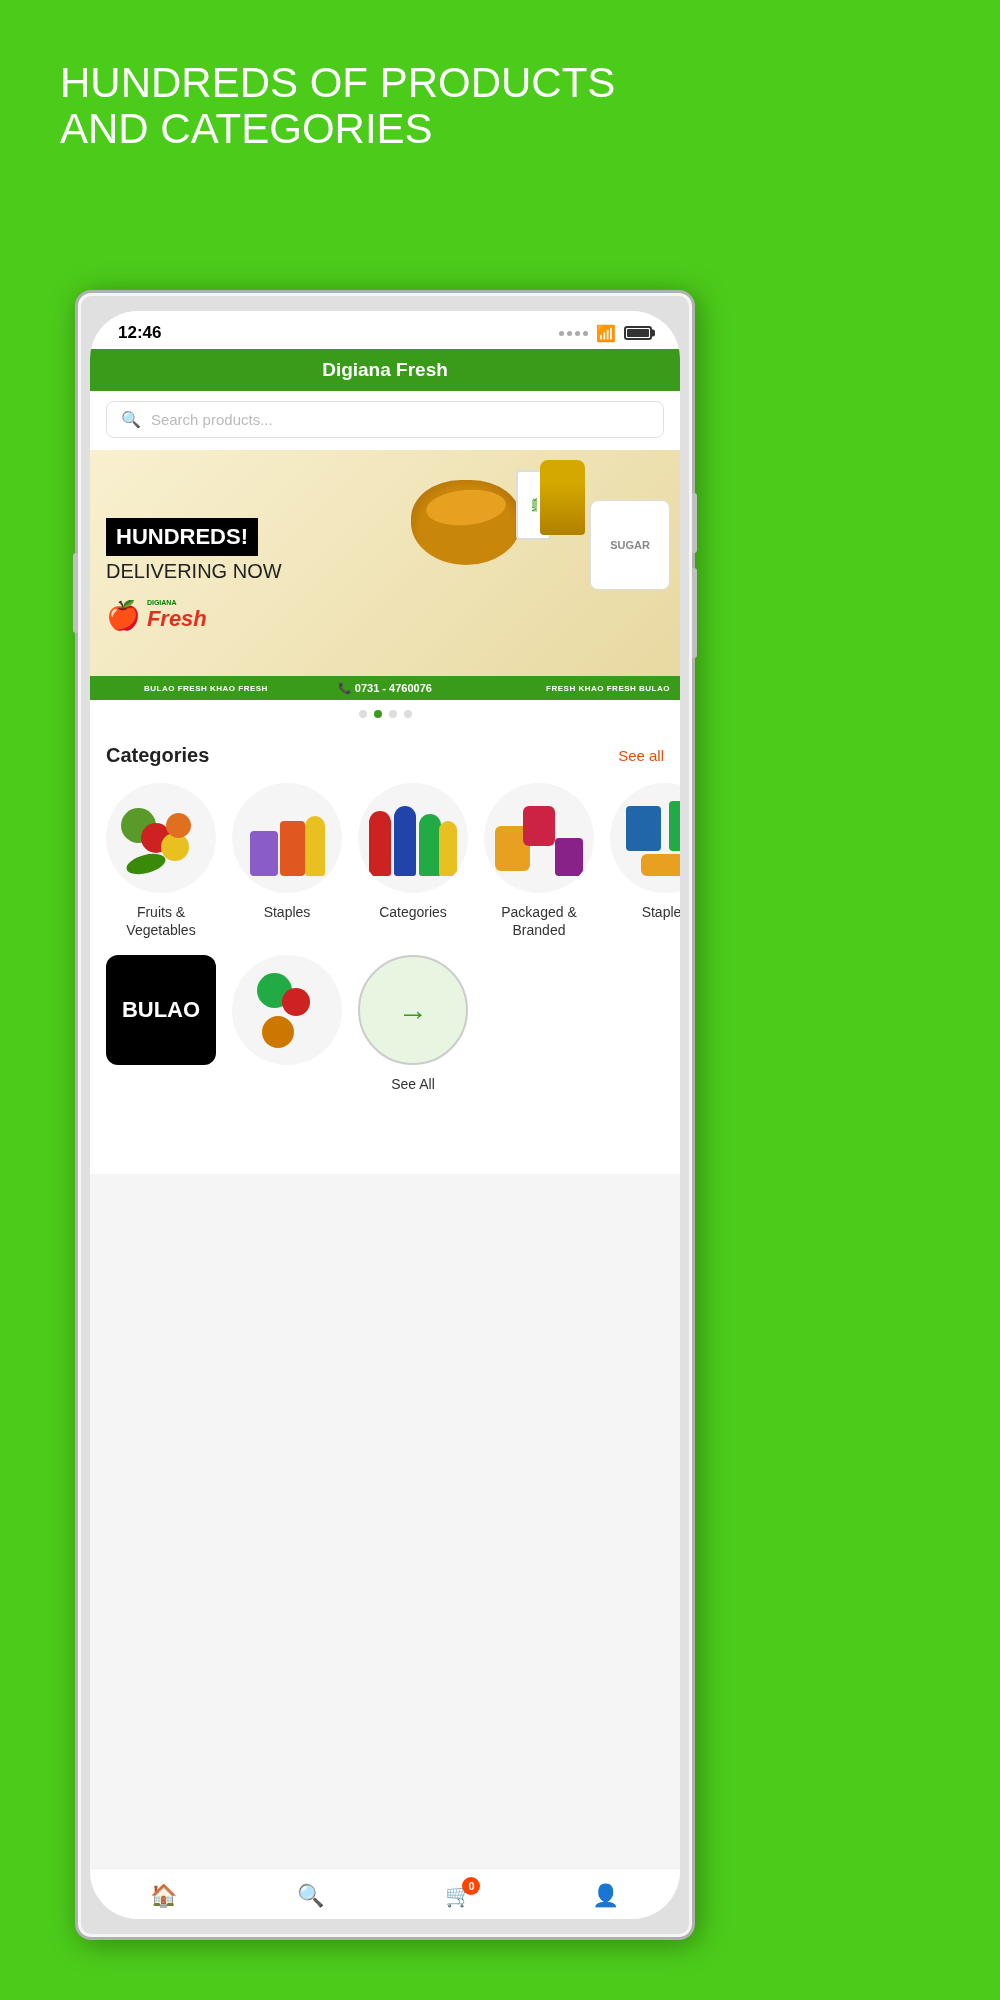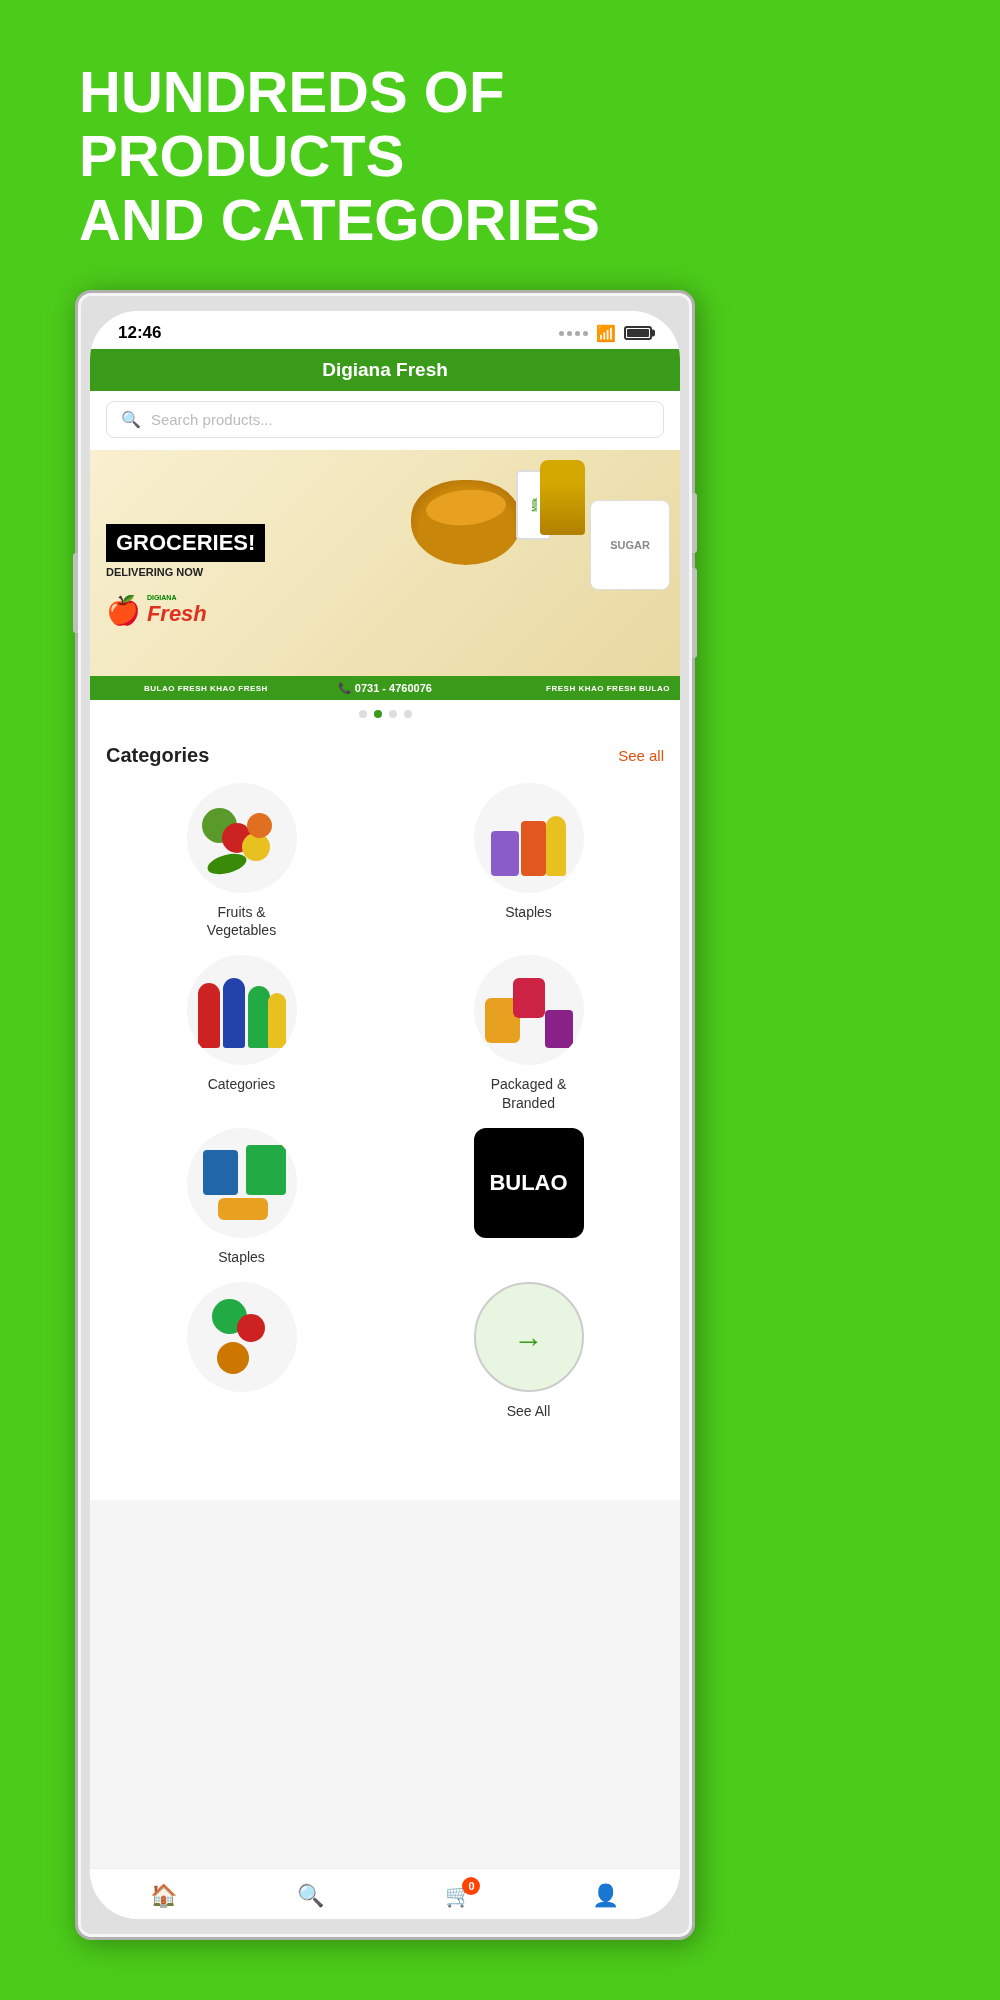--- a/index.html
+++ b/index.html
@@ -8,24 +8,24 @@
       height: 2000px;
       background-color: #4ccc1a;
       font-family: 'Arial', sans-serif;
       overflow: hidden;
       position: relative;
     }
 
     .hero-text {
       position: absolute;
       top: 60px;
-      left: 79px;
+      left: 60px;
       color: white;
-      font-size: 58px;
-      font-weight: 700;
+      font-size: 42px;
+      font-weight: 400;
       line-height: 1.1;
       text-transform: uppercase;
       max-width: 680px;
     }
 
     
     .phone-shell {
       position: absolute;
       top: 290px;
       left: 75px;
@@ -160,22 +160,22 @@
     .banner-title-box {
       background: black;
       color: white;
       font-size: 22px;
       font-weight: 900;
       padding: 6px 10px;
       display: inline-block;
       margin-bottom: 4px;
     }
     .banner-subtitle {
-      font-size: 11px;
-      font-weight: 700;
+      font-size: 20px;
+      font-weight: 400;
       color: #222;
       margin-bottom: 16px;
     }
     .banner-logo {
       display: flex;
       align-items: center;
       gap: 6px;
     }
     .logo-icon {
       font-size: 28px;
@@ -322,21 +322,21 @@
       color: #222;
     }
     .see-all-link {
       color: #e05010;
       font-size: 15px;
       font-weight: 500;
     }
 
     .categories-grid {
       display: grid;
-      grid-template-columns: repeat(2, 1fr);
+      grid-template-columns: repeat(5, 1fr);
       gap: 16px;
     }
     .category-item {
       display: flex;
       flex-direction: column;
       align-items: center;
       gap: 10px;
     }
     .category-icon-circle {
       width: 110px;
@@ -784,21 +784,21 @@
       <div class="search-bar">
         <div class="search-inner">
           <span class="search-icon-svg">🔍</span>
           <span class="search-placeholder">Search products...</span>
         </div>
       </div>
 
       <div class="banner-container">
         <div class="banner-bg">
           <div class="banner-left">
-            <div class="banner-title-box">GROCERIES!</div>
+            <div class="banner-title-box">HUNDREDS!</div>
             <div class="banner-subtitle">DELIVERING NOW</div>
             <div class="banner-logo">
               <span class="logo-icon">🍎</span>
               <div>
                 <div class="logo-sub">DIGIANA</div>
                 <div class="logo-text">Fresh</div>
               </div>
             </div>
           </div>
           <div class="banner-right">

